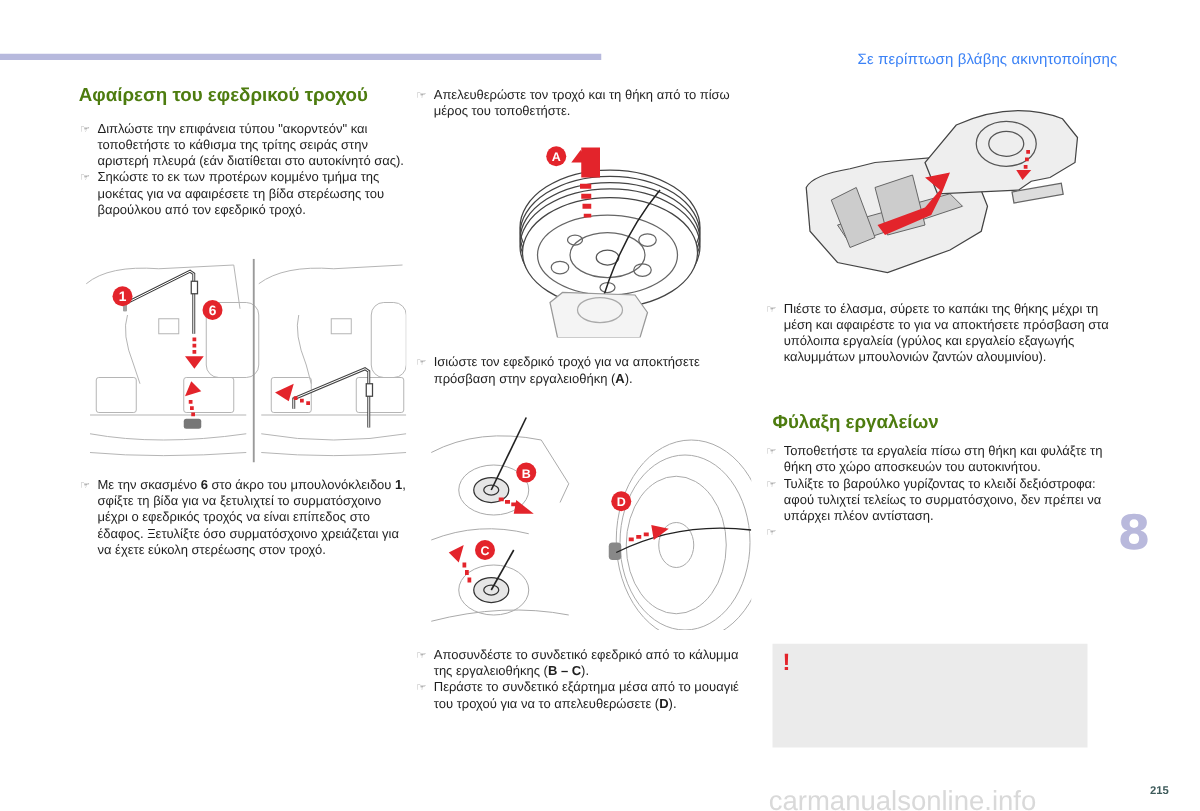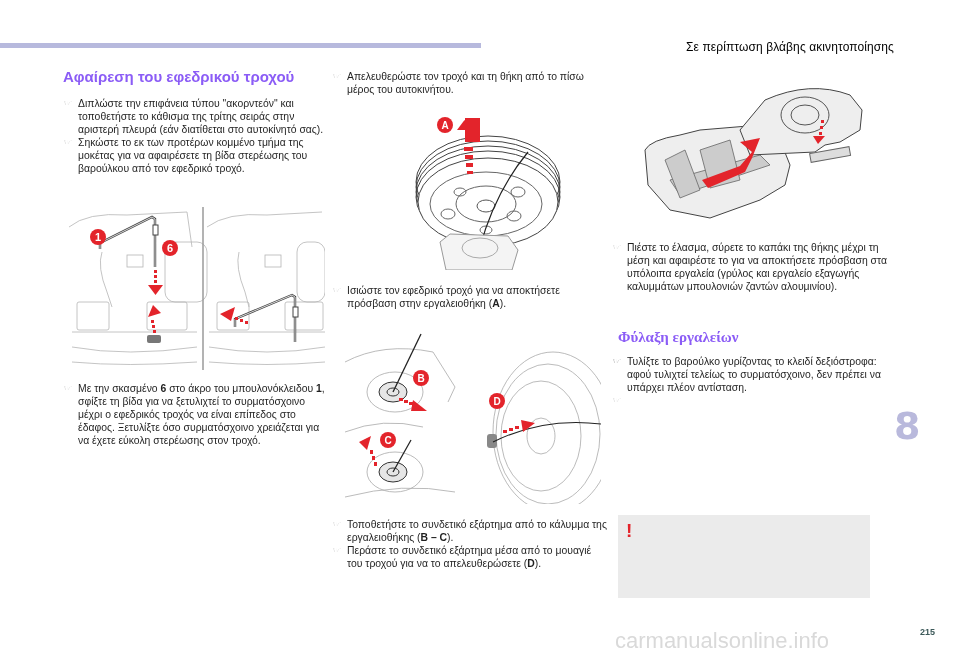--- a/index.html
+++ b/index.html
@@ -3,22 +3,22 @@
 <meta charset="utf-8">
 <style>
   html, body { margin:0; padding:0; }
   body {
     width:960px; height:649px; position:relative; overflow:hidden;
     background:#ffffff;
     font-family:"Liberation Sans", sans-serif;
     color:#1a1a1a;
   }
   .header-bar { position:absolute; left:0; top:43px; width:481px; height:5px; background:#b7b9dd; }
-  .header-title { position:absolute; left:686px; top:40px; font-size:12px; color:#000000; letter-spacing:0.1px; }
-  .h2 { position:absolute; font-weight:bold; font-size:15px; color:#8b5cf6; }
+  .header-title { position:absolute; left:686px; top:40px; font-size:12px; color:#3b82f6; letter-spacing:0.1px; }
+  .h2 { position:absolute; font-weight:bold; font-size:15px; color:#4d7c0f; }
   .bullets { position:absolute; font-size:10.4px; line-height:13px; color:#1f1f1f; }
   .bullet { position:relative; padding-left:14px; margin:0; }
   .bullet .mark { position:absolute; left:0; top:0; font-size:9px; color:#777; }
   .fig { position:absolute; }
   .chapter { position:absolute; left:894px; top:404px; font-size:38px; font-weight:bold; color:#b9b9dc; font-family:"DejaVu Sans", sans-serif; }
   .page-num { position:absolute; left:920px; top:627px; font-size:9px; color:#3d5a5a; font-weight:bold; }
   .watermark { position:absolute; left:615px; top:628px; font-size:22px; color:#d9d9d9; font-family:"Liberation Sans", sans-serif; white-space:nowrap; }
   .note-box { position:absolute; left:618px; top:515px; width:252px; height:83px; background:#ebebeb; }
   .note-box .warn { position:absolute; left:8px; top:5px; font-size:19px; font-weight:bold; color:#e3242b; }
   .note-box .note-text { position:absolute; left:21px; top:7px; font-size:10.4px; line-height:13px; color:#1f1f1f; width:228px; }
@@ -95,21 +95,21 @@
     <circle cx="103" cy="41" r="8" fill="#e3242b"></circle>
     <text x="103" y="45" text-anchor="middle" font-size="11" font-weight="bold" fill="#fff" font-family="Liberation Sans, sans-serif">6</text>
   </g>
 </svg>
 
 <div class="bullets" style="left:64px; top:382px; width:262px;">
   <p class="bullet"><span class="mark">☞</span><span>Με την σκασμένο </span><b>6</b><span> στο άκρο του μπουλονόκλειδου </span><b>1</b><span>, σφίξτε τη βίδα για να ξετυλιχτεί το συρματόσχοινο μέχρι ο εφεδρικός τροχός να είναι επίπεδος στο έδαφος. Ξετυλίξτε όσο συρματόσχοινο χρειάζεται για να έχετε εύκολη στερέωσης στον τροχό.</span></p>
 </div>
 
 <div class="bullets" style="left:333px; top:70px; width:270px;">
-  <p class="bullet"><span class="mark">☞</span><span>Απελευθερώστε τον τροχό και τη θήκη από το πίσω μέρος του αυτοκινήτου.</span></p>
+  <p class="bullet"><span class="mark">☞</span><span>Απελευθερώστε τον τροχό και τη θήκη από το πίσω μέρος του τοποθετήστε.</span></p>
 </div>
 
 <svg class="fig" style="left:400px; top:112px;" width="170" height="158" viewBox="0 0 170 158">
   <g fill="none" stroke="#444" stroke-width="1">
     <ellipse cx="88" cy="85" rx="72" ry="46"></ellipse>
     <ellipse cx="88" cy="80" rx="72" ry="46"></ellipse>
     <ellipse cx="88" cy="75" rx="72" ry="46"></ellipse>
     <ellipse cx="88" cy="70" rx="72" ry="46"></ellipse>
   </g>
   <ellipse cx="88" cy="90" rx="70" ry="44" fill="#fff" stroke="#444"></ellipse>
@@ -186,21 +186,21 @@
     <circle cx="45" cy="108" r="8" fill="#e3242b"></circle>
     <text x="45" y="112" text-anchor="middle" font-size="10" font-weight="bold" fill="#fff" font-family="Liberation Sans, sans-serif">C</text>
   </g>
   <g>
     <circle cx="154" cy="69" r="8" fill="#e3242b"></circle>
     <text x="154" y="73" text-anchor="middle" font-size="10" font-weight="bold" fill="#fff" font-family="Liberation Sans, sans-serif">D</text>
   </g>
 </svg>
 
 <div class="bullets" style="left:333px; top:518px; width:275px;">
-  <p class="bullet"><span class="mark">☞</span><span>Τοποθετήστε το συνδετικό εξάρτημα από το κάλυμμα της εργαλειοθήκης (</span><b>B – C</b><span>).</span></p>
+  <p class="bullet"><span class="mark">☞</span><span>Αποσυνδέστε το συνδετικό εφεδρικό από το κάλυμμα της εργαλειοθήκης (</span><b>B – C</b><span>).</span></p>
   <p class="bullet"><span class="mark">☞</span><span>Περάστε το συνδετικό εξάρτημα μέσα από το μουαγιέ του τροχού για να το απελευθερώσετε (</span><b>D</b><span>).</span></p>
 </div>
 
 <svg class="fig" style="left:640px; top:70px;" width="230" height="155" viewBox="0 0 230 155">
   <path d="M5 80 Q10 70 40 65 L60 60 L120 55 L140 70 L150 95 L145 115 L120 130 L70 148 L30 140 L8 115 Z" fill="#eee" stroke="#444"></path>
   <g fill="#ccc" stroke="#666" stroke-width="0.8">
     <path d="M30 110 L120 85 L130 95 L40 125 Z"></path>
     <path d="M60 80 L90 70 L100 110 L70 118 Z"></path>
     <path d="M25 90 L45 80 L60 120 L40 128 Z"></path>
   </g>
@@ -214,24 +214,24 @@
       <rect x="180" y="56" width="3" height="3"></rect>
       <rect x="179" y="62" width="3" height="3"></rect>
     <polygon points="173,66 185,66 178,74"></polygon>
   </g>
 </svg>
 
 <div class="bullets" style="left:613px; top:241px; width:275px;">
   <p class="bullet"><span class="mark">☞</span><span>Πιέστε το έλασμα, σύρετε το καπάκι της θήκης μέχρι τη μέση και αφαιρέστε το για να αποκτήσετε πρόσβαση στα υπόλοιπα εργαλεία (γρύλος και εργαλείο εξαγωγής καλυμμάτων μπουλονιών ζαντών αλουμινίου).</span></p>
 </div>
 
-<div class="h2" style="left:618px; top:329px;font-family:Liberation Serif, serif;">Φύλαξη εργαλείων</div>
+<div class="h2" style="left:618px; top:329px;">Φύλαξη εργαλείων</div>
 
 <div class="bullets" style="left:613px; top:355px; width:270px;">
-  <p class="bullet"><span class="mark">☞</span></p>
+  <p class="bullet"><span class="mark">☞</span><span>Τοποθετήστε τα εργαλεία πίσω στη θήκη και φυλάξτε τη θήκη στο χώρο αποσκευών του αυτοκινήτου.</span></p>
   <p class="bullet"><span class="mark">☞</span><span>Τυλίξτε το βαρούλκο γυρίζοντας το κλειδί δεξιόστροφα: αφού τυλιχτεί τελείως το συρματόσχοινο, δεν πρέπει να υπάρχει πλέον αντίσταση.</span></p>
   <p class="bullet"><span class="mark">☞</span></p>
 </div>
 
 <div class="note-box">
   <span class="warn">!</span>
 </div>
 
 <div class="chapter">8</div>
 <div class="watermark">carmanualsonline.info</div>

